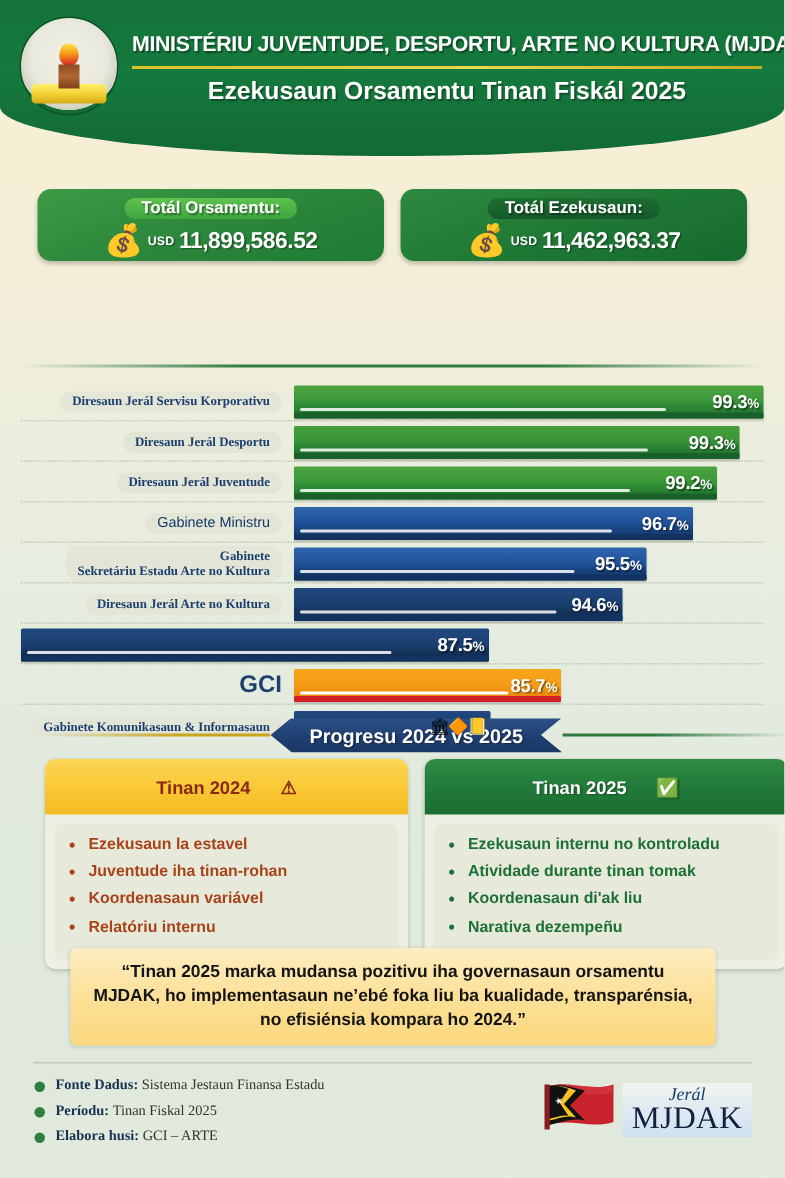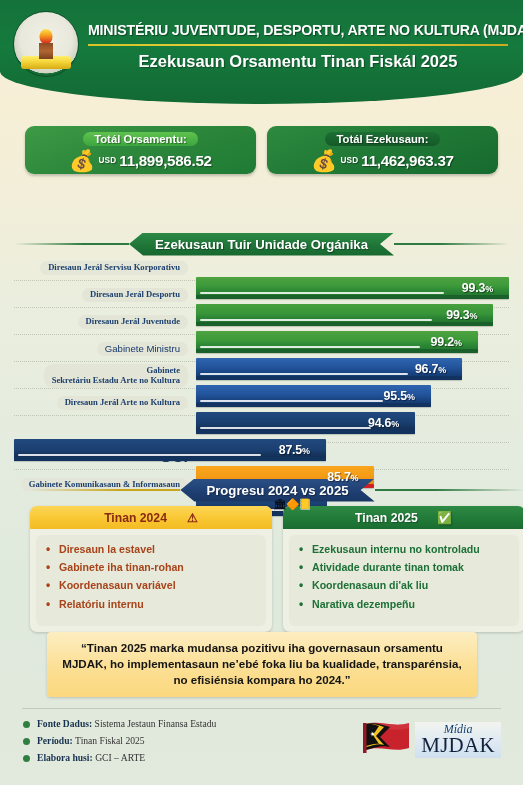--- a/index.html
+++ b/index.html
@@ -170,23 +170,22 @@
     background: rgba(226,228,214,.85);
     border-radius: 9px; padding: 2px 8px;
   }
   .bar-label.plain { font-family:"Liberation Sans", sans-serif; font-size: 9.6px; color:#17386a; font-weight:normal;}
   .bar-label.gci   { font-family:"Liberation Sans", sans-serif; font-size: 16px; color:#1f3f6e; font-weight:bold; }
 
   .bar-track { position: relative; flex: 1 1 auto; height: 22px; }
   .bar {
     position: relative; height: 22px; border-radius: 1px;
     display: flex; align-items: center; justify-content: flex-end;
-    padding-right: 16px;
+    padding-right: 3px;
     box-shadow: 0 1px 1px rgba(0,0,0,.18);
-    margin-top: 20px;
   }
   .bar.green { background: linear-gradient(180deg,#4ea33f 0%,#3d9a3a 40%,#2f8a36 60%,#1d6f2b 100%); }
   .bar.green2{ background: linear-gradient(180deg,#47a03d 0%,#379438 45%,#2a8233 65%,#1b6b2a 100%); }
   .bar.blue  { background: linear-gradient(180deg,#2f65b0 0%,#21539a 45%,#1a4584 65%,#12325f 100%); }
   .bar.blue-d{ background: linear-gradient(180deg,#21497f 0%,#1a3f71 45%,#163762 65%,#0f2747 100%); }
   .bar.orange{ background: linear-gradient(180deg,#f9a51b 0%,#f59c17 45%,#ef8f10 70%,#e07f0a 100%); }
   .bar.navy  { background: linear-gradient(180deg,#21497f 0%,#1b3f70 50%,#14325a 75%,#0d2340 100%); }
 
   .bar-inner {
     position: absolute; left: 4px; bottom: 5px; height: 2px;
@@ -211,21 +210,21 @@
 
   
   .compare { position: absolute; left: 16px; top: 478px; width: 523px; padding: 0 14px; }
   .panels { display: flex; gap: 11px; margin-top: 4px; }
   .panel {
     flex: 1 1 0; border-radius: 7px; overflow: hidden;
     box-shadow: 0 1px 3px rgba(0,0,0,.18);
     background: #eef0e4;
   }
   .panel-head {
-    height: 23px; display: flex; align-items: center; justify-content: center;
+    height: 37px; display: flex; align-items: center; justify-content: center;
     gap: 20px; font-size: 12.2px; font-weight: bold;
   }
   .panel.p2024 .panel-head {
     background: linear-gradient(180deg,#fdd655 0%,#f9c733 55%,#f2bb22 100%);
     color: #8a2a14;
   }
   .panel.p2025 .panel-head {
     background: linear-gradient(180deg,#2f8a45 0%,#217a38 55%,#1a6c30 100%);
     color: #ffffff;
     text-shadow: 1px 1px 1px rgba(0,0,0,.3);
@@ -317,21 +316,20 @@
         <span class="kpi-val">11,462,963.37</span>
       </div>
     </div>
 
 
   </div>
 
   <div class="chart">
     <div class="banner-wrap">
       <div class="banner-rule green"></div>
-      <div class="ribbon green">Ezekusaun Tuir Unidade Orgánika</div>
       <div class="banner-rule green r"></div>
     </div>
 
     <div id="bars-host">
         <div class="bar-row">
           <div class="bar-label"><span class="pill">Diresaun Jerál Servisu Korporativu</span></div>
           <div class="bar-track">
             <div class="bar green" style="width: 100%;">
               <div class="bar-inner" style="width: calc(78%);"></div>
               <div class="bar-underline" style="width: 100%;"></div>
@@ -429,22 +427,22 @@
     </div>
 
     <div class="panels">
       <div class="panel p2024">
         <div class="panel-head">
           <span>Tinan 2024</span>
           <span>⚠</span>
         </div>
         <div class="panel-body">
           <ul id="list-2024">
-              <li>Diresaun la estavel</li>
-              <li>Gabinete iha tinan-rohan</li>
+              <li>Ezekusaun la estavel</li>
+              <li>Juventude iha tinan-rohan</li>
               <li>Koordenasaun variável</li>
               <li>Relatóriu internu</li>
             </ul>
         </div>
       </div>
 
       <div class="panel p2025">
         <div class="panel-head">
           <span>Tinan 2025</span>
           <span>✅</span>
@@ -478,20 +476,20 @@
             <path d="M6 4 C20 0, 34 8, 49 3 L49 28 C34 33, 20 25, 6 30 Z" fill="#c8232c"></path>
             <path d="M6 4 C20 0, 34 8, 49 3 L49 8 C34 13, 20 5, 6 10 Z" fill="#d94450" opacity=".45"></path>
             <path d="M6 4 C14 2, 22 5, 30 7 L20 17 L30 27 C22 25, 14 28, 6 30 Z" fill="#111111"></path>
             <path d="M6 4 C12 3, 18 5, 24 7 L16 16 L24 25 C18 23, 12 26, 6 27 Z" fill="#f4c222"></path>
             <path d="M6 4 C11 3, 15 5, 19 6 L13 15 L19 24 C15 23, 11 25, 6 26 Z" fill="#111111"></path>
             <path d="M10 14 l4.6 -1.5 -2.9 3.9 0.1 -4.8 2.9 3.9 z" fill="#ffffff"></path>
             <rect x="3" y="3" width="3.5" height="30" fill="#8f1a22"></rect>
           </svg>
         </div>
         <div class="logo-text">
-          <div class="logo-t1">Mídia</div>
+          <div class="logo-t1">Jerál</div>
           <div class="logo-t2">MJDAK</div>
         </div>
       </div>
     </div>
   </div>
 
 </div>
 
 </body></html>

